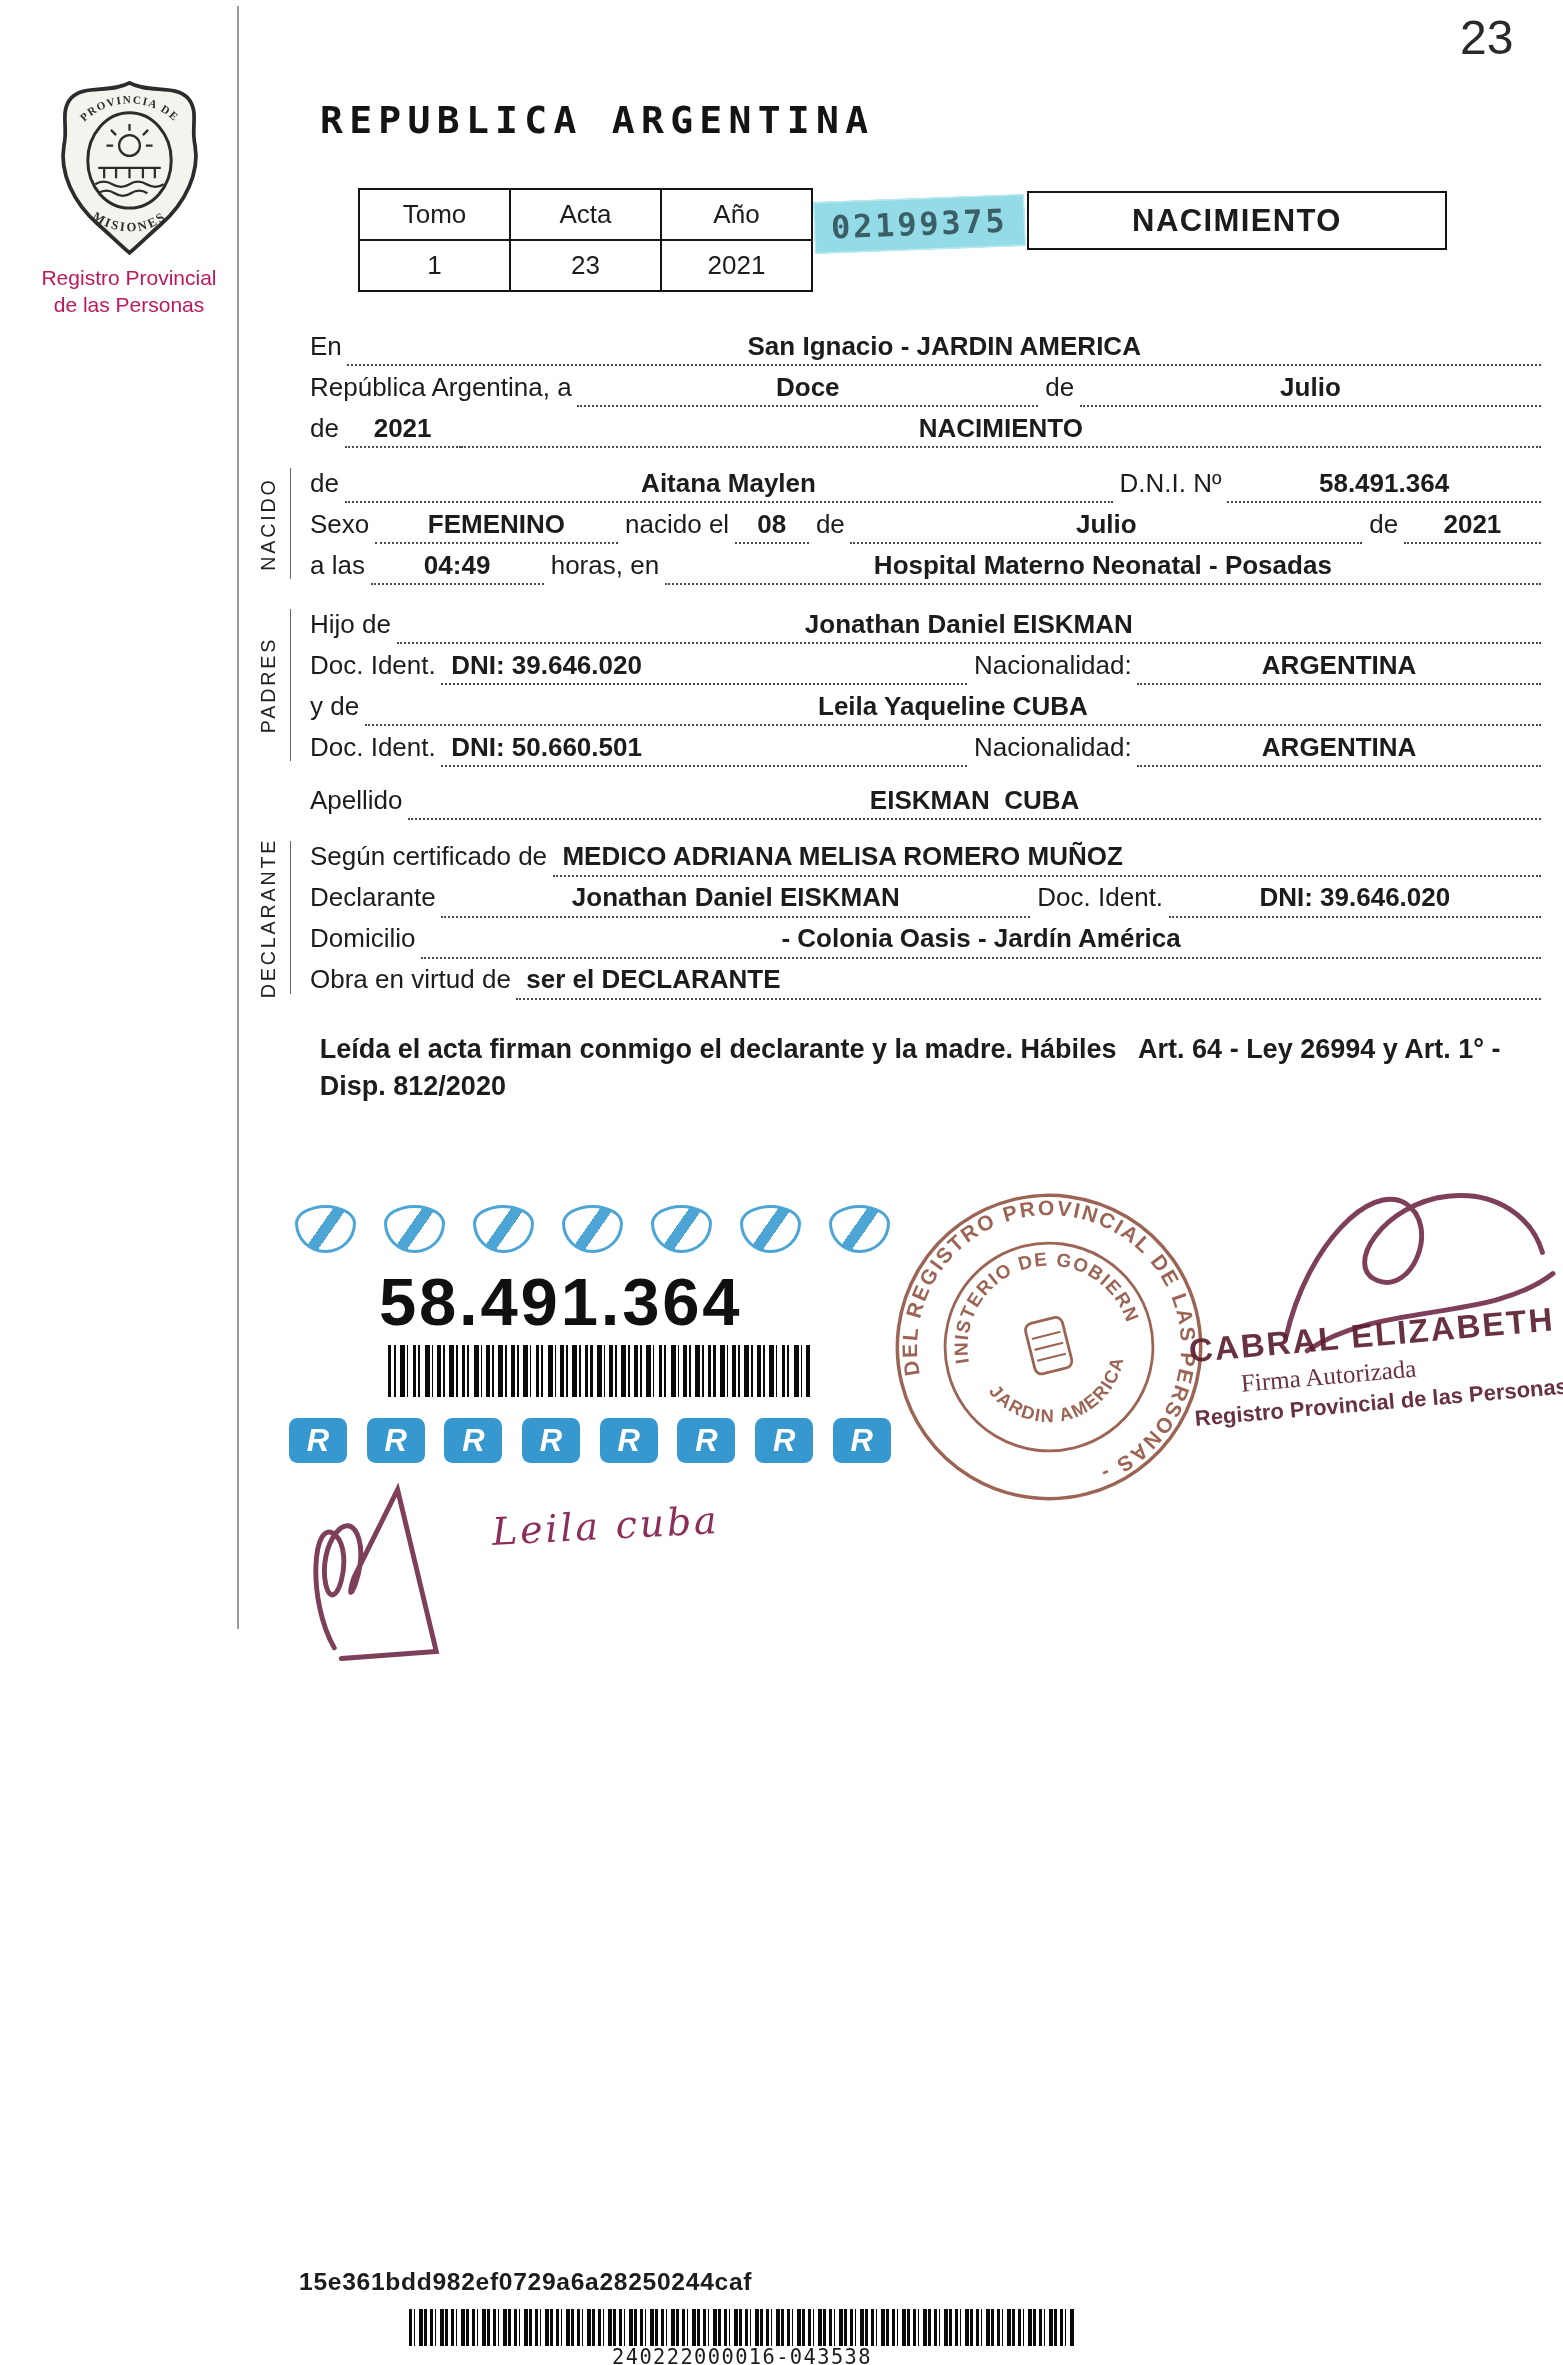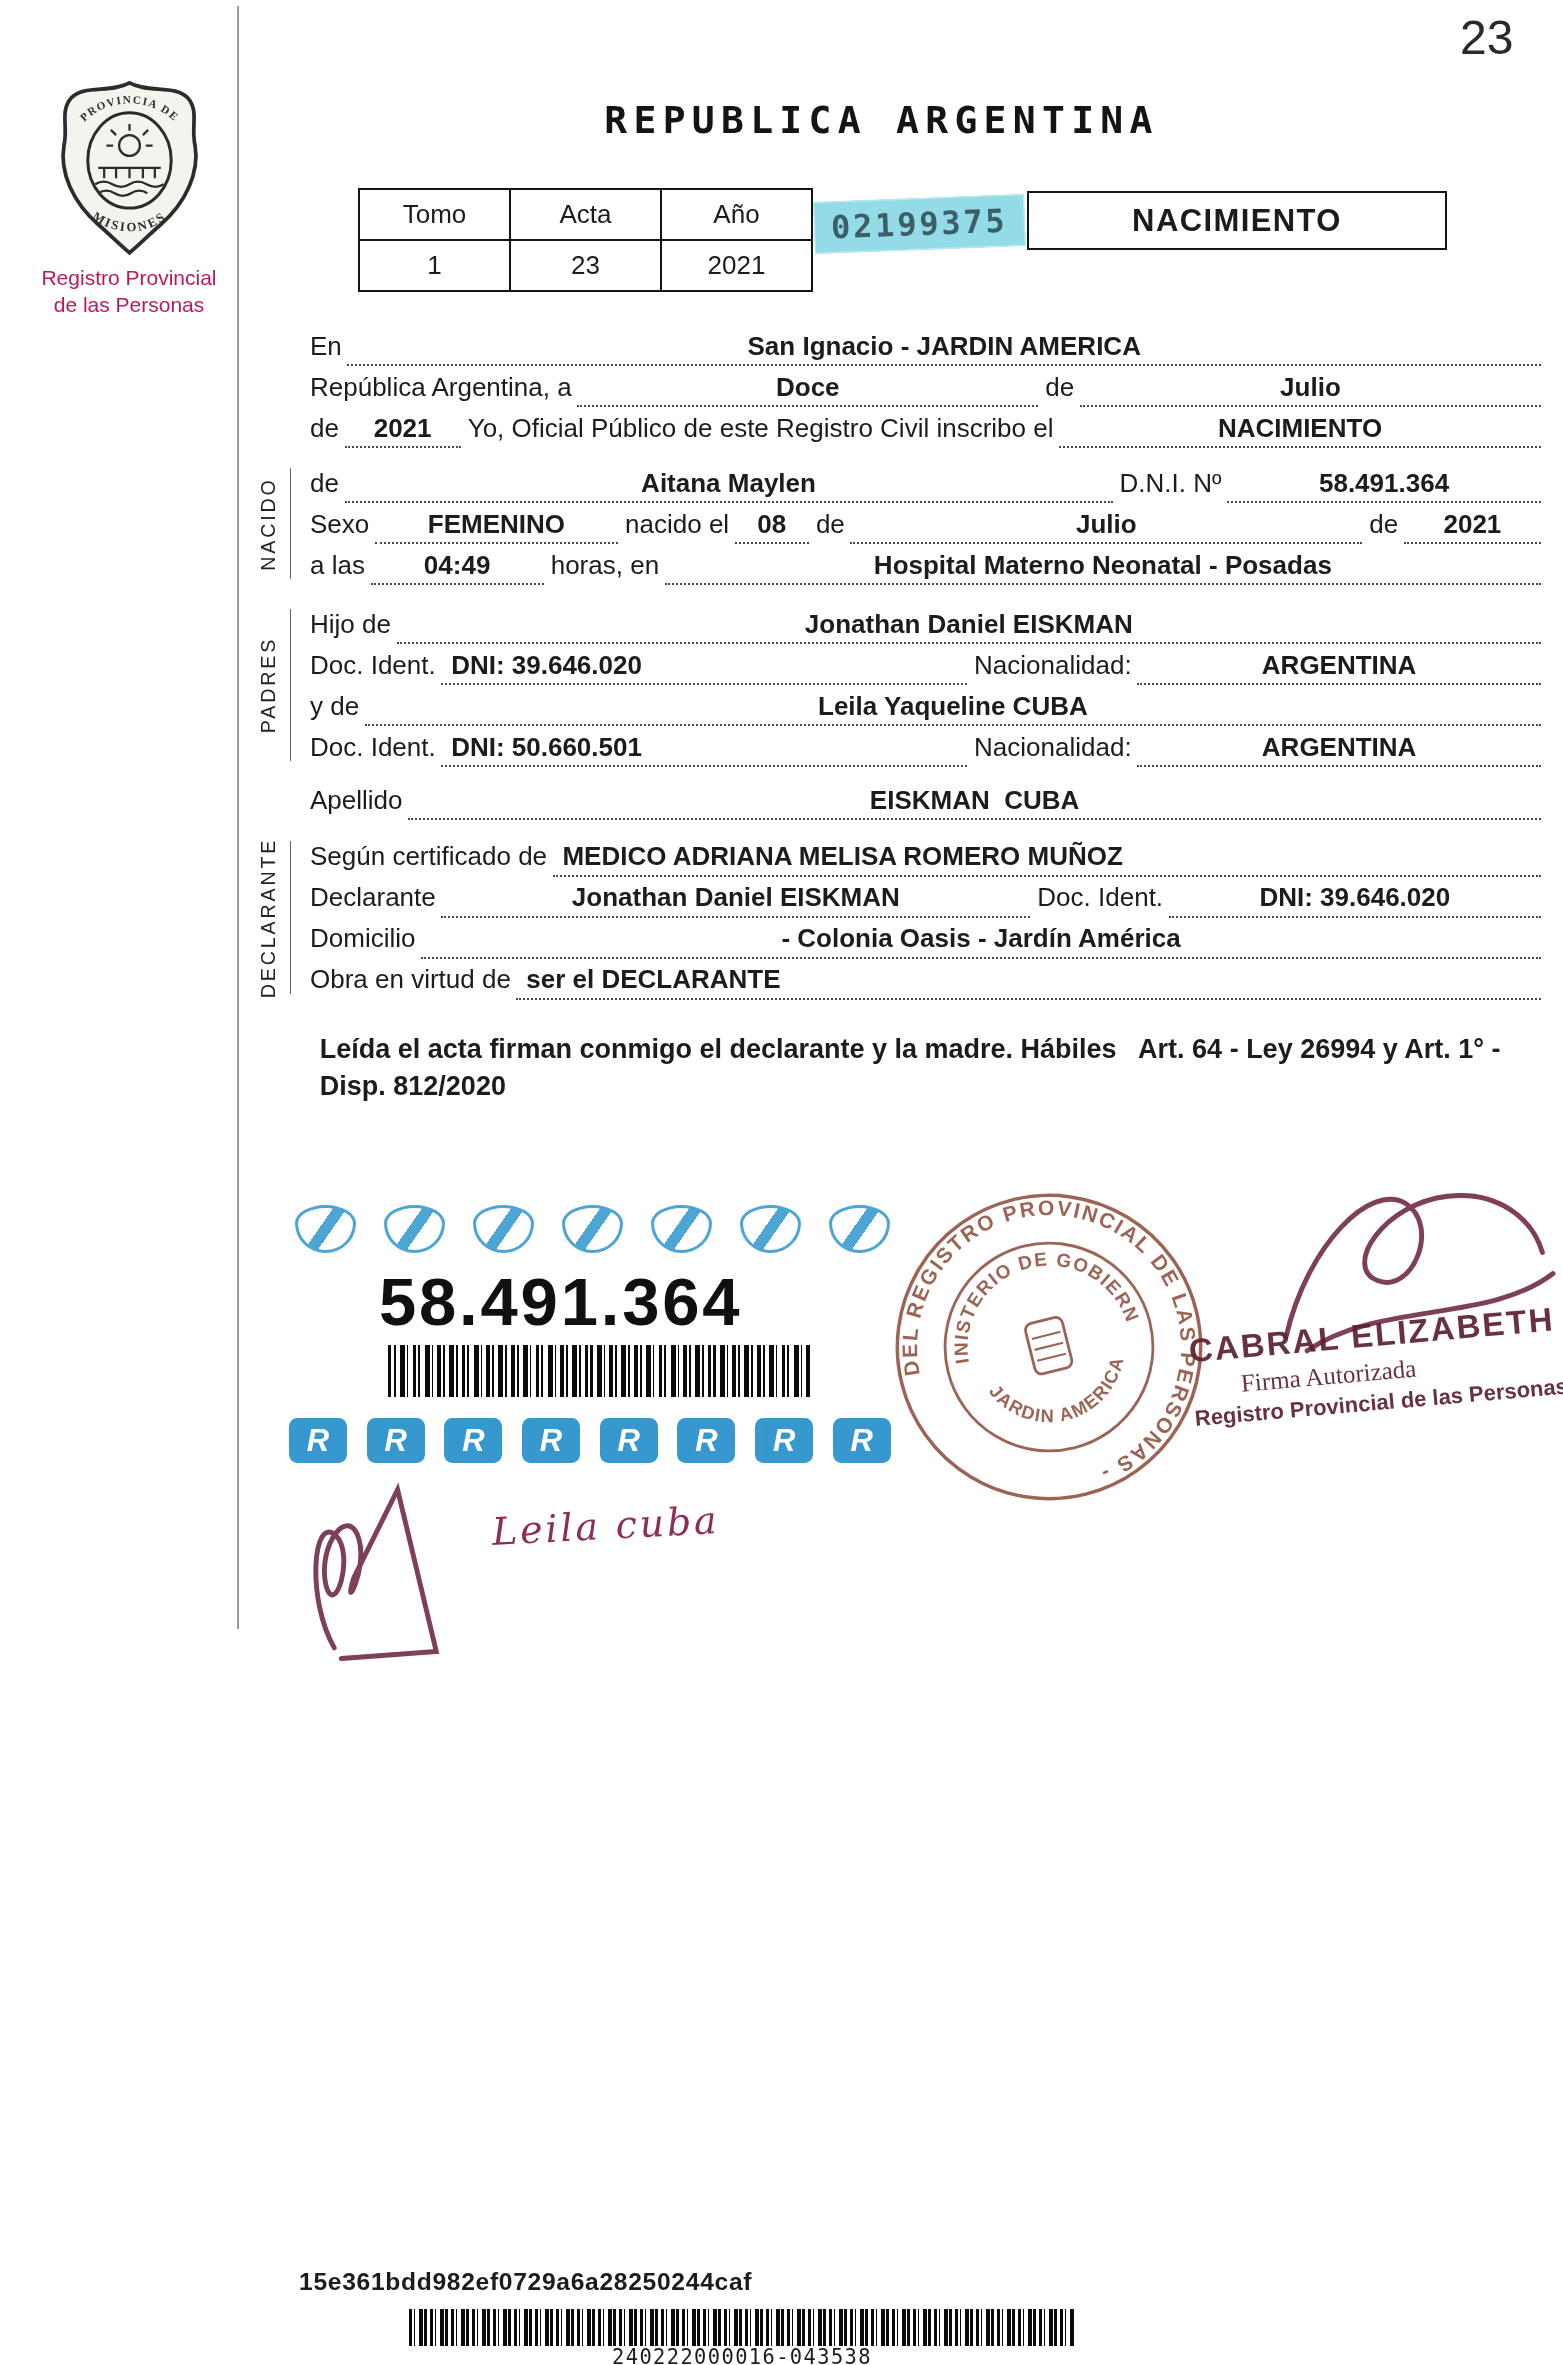--- a/index.html
+++ b/index.html
@@ -7,21 +7,21 @@
 
   .margin-line{position:absolute;left:237px;top:5.6px;height:1623px;border-left:2.1px solid #9a9a9a;}
   .corner-number{position:absolute;left:1460px;top:9.8px;font-size:48px;color:#2a2a2a;}
 
   
   .logo-block{position:absolute;left:34px;top:77px;width:190px;text-align:center;}
   .seal{width:149px;height:auto;display:block;margin:0 auto;}
   .logo-caption{font-size:21px;line-height:1.28;color:#be185d;margin-top:5.6px;}
 
   
-  .doc-title{position:absolute;left:302px;top:98px;width:1159px;text-align:center;
+  .doc-title{position:absolute;left:320px;top:98px;width:1159px;
     font-family:"DejaVu Sans Mono",monospace;font-weight:bold;font-size:38px;letter-spacing:6.3px;color:#141414;}
   .reg-table{position:absolute;left:358px;top:188px;border-collapse:collapse;border-radius:15px;}
   .reg-table td{border:2.1px solid #141414;width:149px;height:49px;text-align:center;font-size:26px;padding:0;}
   .serial-sticker{position:absolute;left:814px;top:198px;background:#92dbe7;color:#3c5f66;
     font-family:"DejaVu Sans Mono",monospace;font-weight:bold;font-size:32px;letter-spacing:2.8px;
     padding:7px 17px;transform:rotate(-2.2deg);box-shadow:0 0 0 1.4px #b9e8ef inset;}
   .type-box{position:absolute;left:1027px;top:191px;width:416px;height:55px;border:2.1px solid #141414;
     display:flex;align-items:center;justify-content:center;font-size:31px;letter-spacing:1.4px;font-weight:600;}
 
   
@@ -147,21 +147,20 @@
     </div>
     <div class="row">
       <span class="lbl">República Argentina, a</span>
       <span class="fill"><span class="val">Doce</span></span>
       <span class="lbl mid">de</span>
       <span class="fill"><span class="val">Julio</span></span>
     </div>
     <div class="row">
       <span class="lbl">de</span>
       <span class="fill w150"><span class="val">2021</span></span>
-      <span class="lbl mid">Yo, Oficial Público de este Registro Civil inscribo el</span>
       <span class="fill"><span class="val">NACIMIENTO</span></span>
     </div>
 
     <div class="group g-nacido">
       <span class="side-label">NACIDO</span>
       <div class="row">
         <span class="lbl">de</span>
         <span class="fill f25"><span class="val">Aitana Maylen</span></span>
         <span class="lbl mid">D.N.I. Nº</span>
         <span class="fill"><span class="val">58.491.364</span></span>

